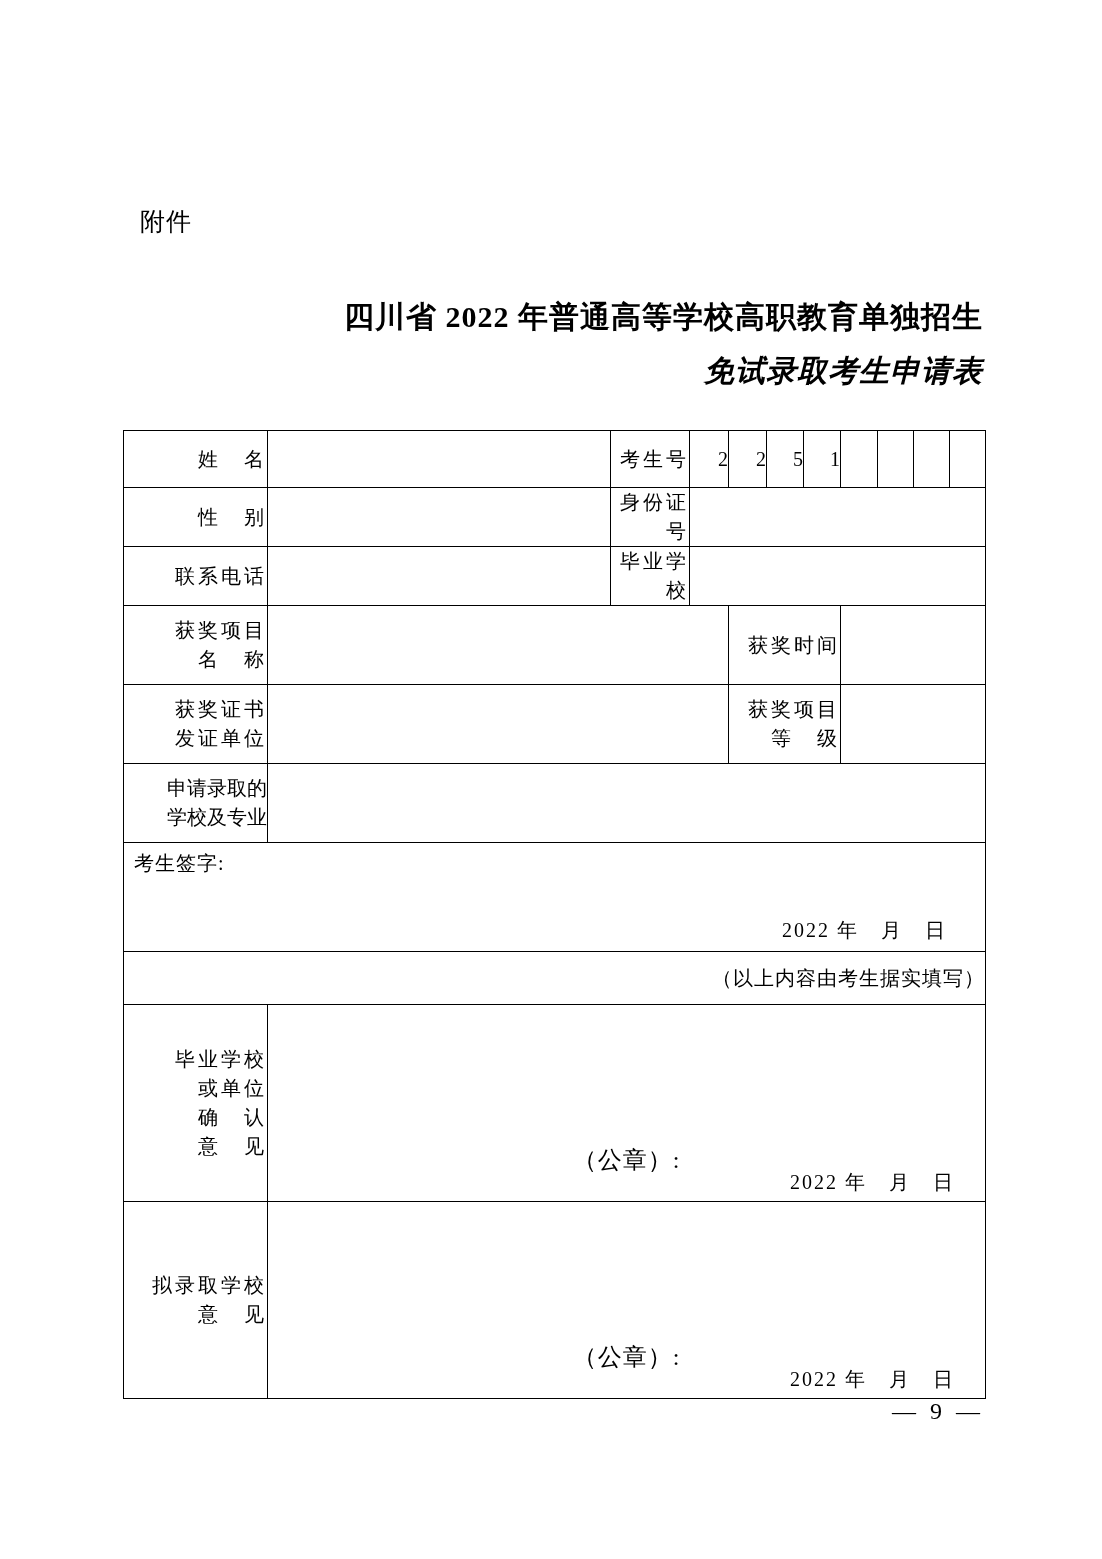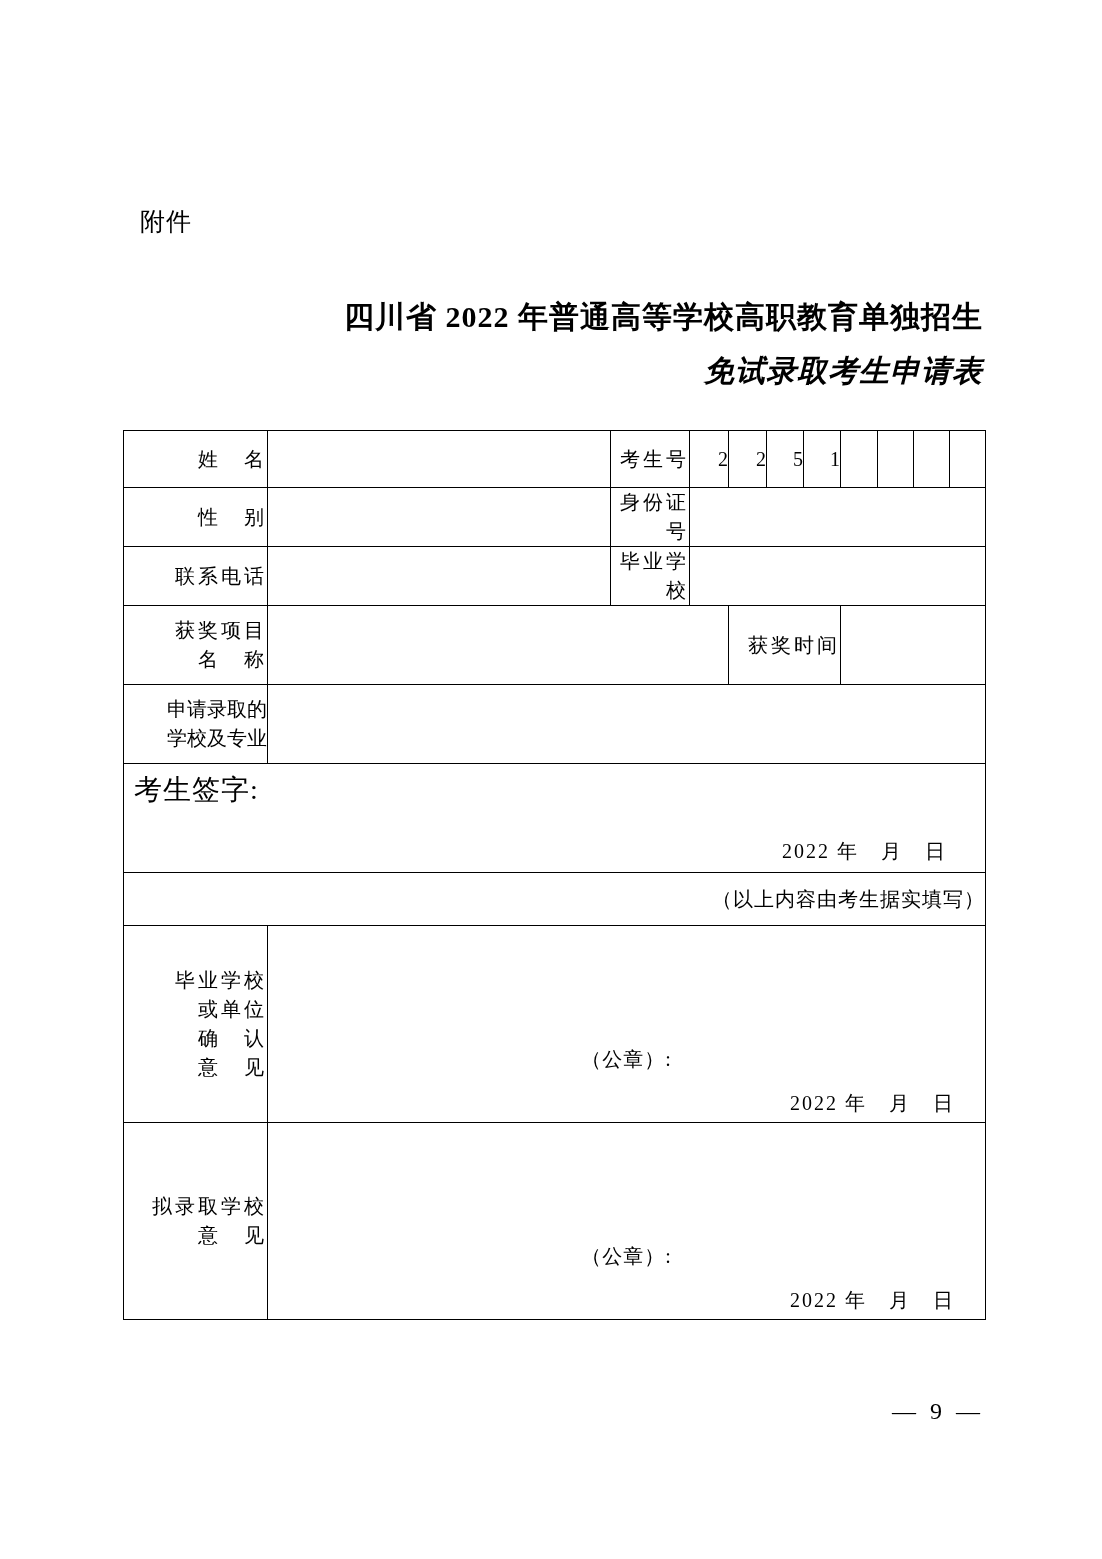--- a/index.html
+++ b/index.html
@@ -79,36 +79,36 @@
   }
   .sign-wrap {
     position: relative;
     height: 100%;
     width: 100%;
   }
   .sign-top {
     position: absolute;
     left: 10px;
     top: 6px;
-    font-size: 28px;
+    font-size: 20px;
     letter-spacing: 1px;
   }
   .date-line {
     position: absolute;
     right: 38px;
     bottom: 6px;
     font-size: 20px;
     letter-spacing: 2px;
   }
   .seal-line {
     position: absolute;
     left: 50%;
     transform: translateX(-50%);
-    bottom: 48px;
-    font-size: 20px;
+    bottom: 23px;
+    font-size: 24px;
     letter-spacing: 1px;
     font-family: Liberation Serif, serif;
   }
   .date-line2 {
     position: absolute;
     right: 30px;
     bottom: 4px;
     font-size: 20px;
     letter-spacing: 2px;
   }
@@ -195,20 +195,32 @@
     <tr>
       <td class="h-two two-line">
         <span class="vlabel lbl">获奖项目</span>
         <span class="vlabel lbl">名　称</span>
       </td>
       <td class="h-two blank" colspan="5"></td>
       <td class="h-two lbl" colspan="3">获奖时间</td>
       <td class="h-two blank" colspan="4"></td>
     </tr>
 
+    <tr>
+      <td class="h-two two-line">
+        <span class="vlabel lbl">获奖证书</span>
+        <span class="vlabel lbl">发证单位</span>
+      </td>
+      <td class="h-two blank" colspan="5"></td>
+      <td class="h-two two-line" colspan="3">
+        <span class="vlabel lbl">获奖项目</span>
+        <span class="vlabel lbl">等　级</span>
+      </td>
+      <td class="h-two blank" colspan="4"></td>
+    </tr>
 
     <tr>
       <td class="h-two two-line">
         <span class="vlabel">申请录取的</span>
         <span class="vlabel">学校及专业</span>
       </td>
       <td class="h-two blank" colspan="12"></td>
     </tr>
 
     <tr>

